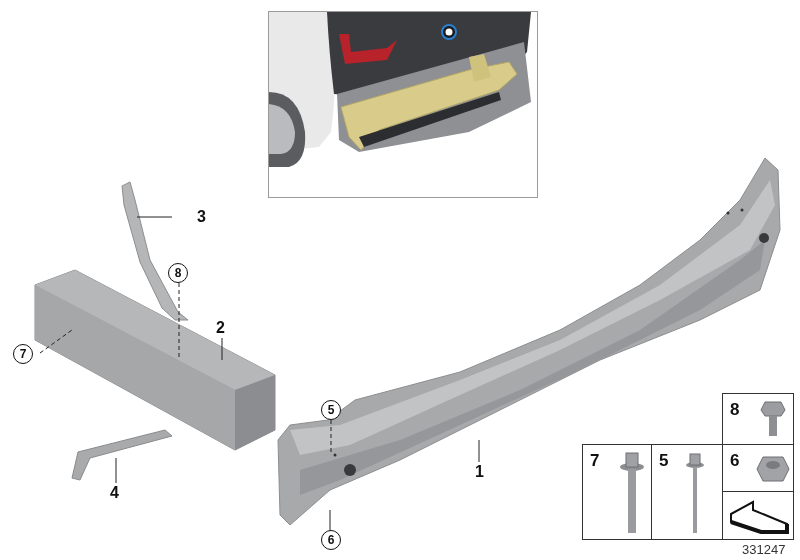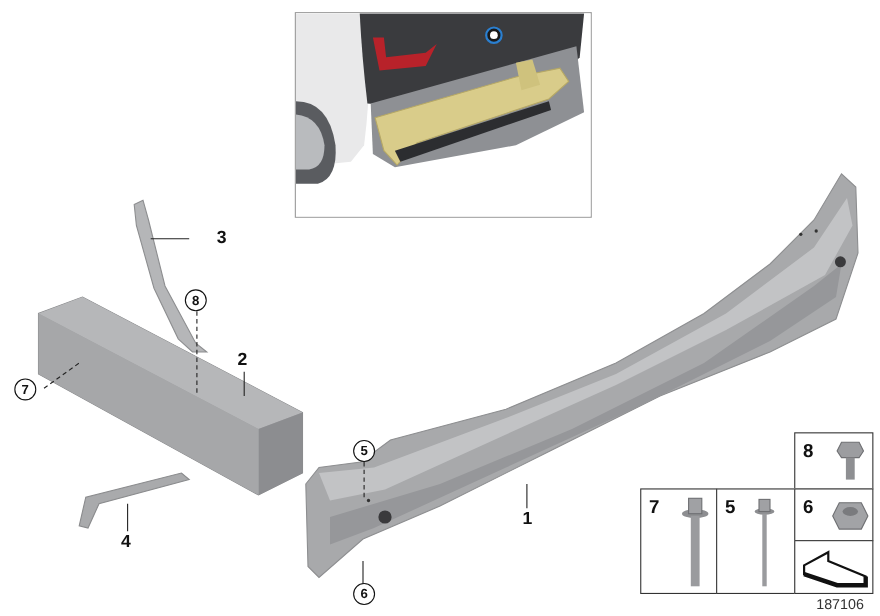--- a/index.html
+++ b/index.html
@@ -117,13 +117,13 @@
     </svg>
   </div>
   <div class="grid-cell" style="left:722px;top:491px;width:72px;height:49px">
     <svg class="abs" style="left:4px;top:4px" width="64" height="40">
       <path d="M4 18 L26 6 L26 14 L60 28 L60 36 L34 36 L4 26 Z" fill="#fff" stroke="#111" stroke-width="2"></path>
       <path d="M4 26 L34 36 L60 36 L60 28" fill="none" stroke="#111" stroke-width="4"></path>
     </svg>
   </div>
 </div>
 
-<div class="abs diagram-id" style="left:742px;top:542px">187106</div>
+<div class="abs diagram-id" style="left:742px;top:542px">331247</div>
 
 </body></html>

